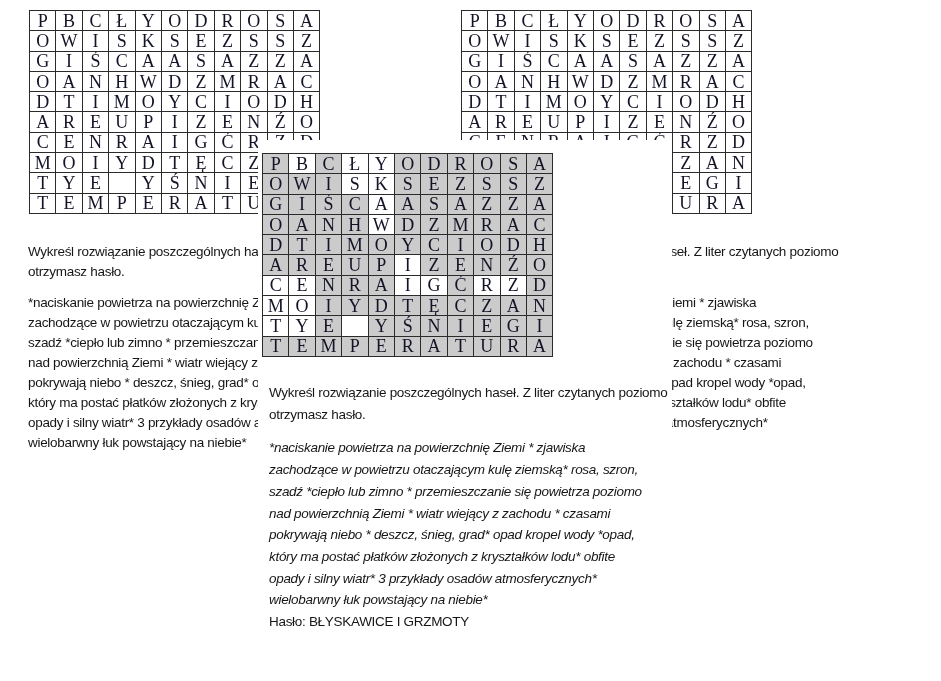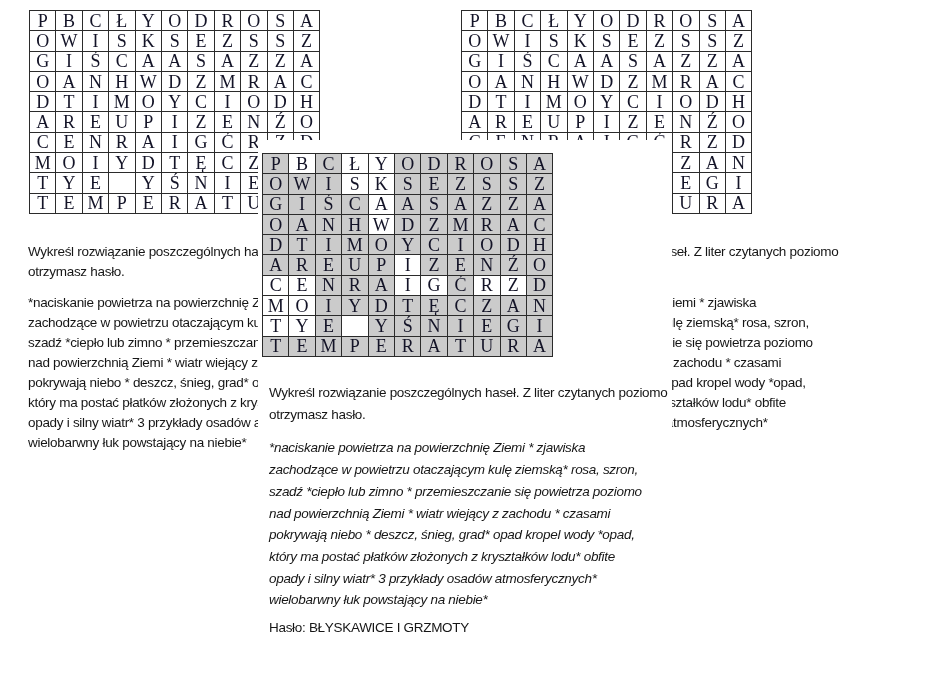--- a/index.html
+++ b/index.html
@@ -31,21 +31,21 @@
   #text-left{left:28px;top:242px;}
   #text-right{left:440px;top:242px;}
   
   #window-center{
     position:absolute;left:258px;top:140px;width:414px;height:541px;
     background:#ffffff;z-index:10;
   }
   #grid-center{left:4px;top:13px;}
   #text-center{left:11px;top:242px;line-height:21.7px;}
   #text-center .clues{margin-top:12px;font-style:italic;}
-  .answer{margin-top:6px;}
+  .answer{}
 </style>
 </head>
 <body>
 
 <div class="grid" id="grid-left">
     <div class="cell">P</div>
     <div class="cell">B</div>
     <div class="cell">C</div>
     <div class="cell">Ł</div>
     <div class="cell">Y</div>

